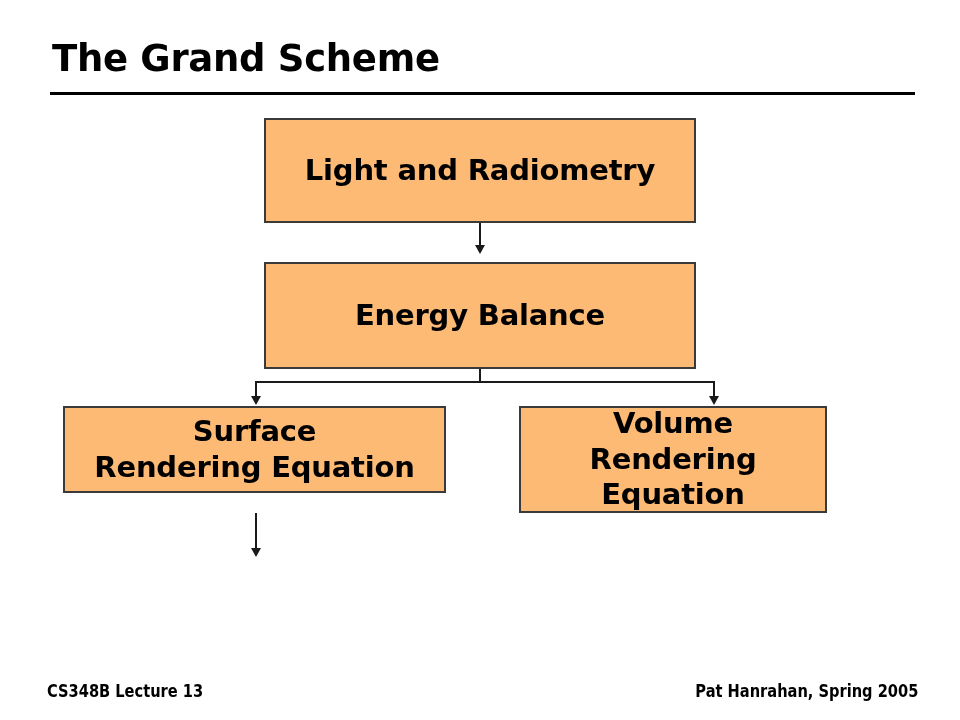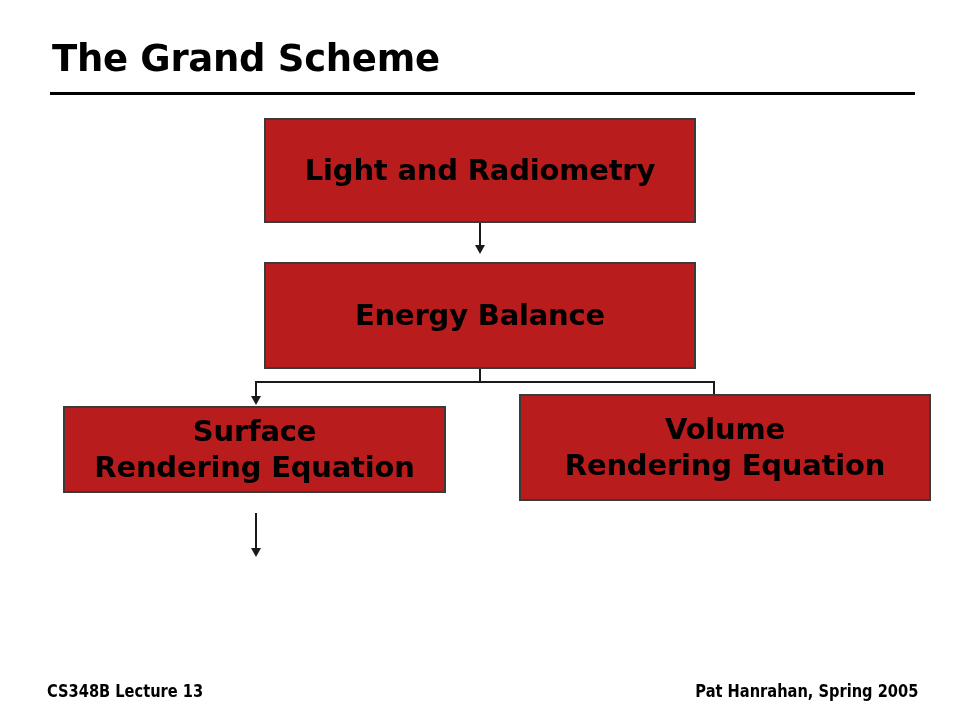--- a/index.html
+++ b/index.html
@@ -39,39 +39,39 @@
     width: 865px;
     height: 3px;
     background: #000000;
   }
 
   
   .node {
     position: absolute;
     box-sizing: border-box;
     border: 2px solid #3a3a3a;
-    background: #b91c1c;
+    background: #fdba74;
     display: flex;
     align-items: center;
     justify-content: center;
     text-align: center;
     color: #000000;
     font-family: "DejaVu Sans", sans-serif;
     font-weight: bold;
     font-size: 29px;
     line-height: 1.22;
     letter-spacing: -0.2px;
     white-space: pre-line;
     padding: 0 6px;
   }
 
   #node-light       { left: 264px; top: 118px; width: 432px; height: 105px; }
   #node-energy      { left: 264px; top: 262px; width: 432px; height: 107px; }
   #node-surface     { left:  63px; top: 406px; width: 383px; height: 87px; }
-  #node-volume      { left: 519px; top: 394px; width: 412px; height: 107px; }
+  #node-volume      { left: 519px; top: 406px; width: 308px; height: 107px; }
   #node-radiosity   { left:  64px; top: 558px; width: 383px; height: 105px; }
 
   
   .conn-v {
     position: absolute;
     width: 2px;
     background: #1a1a1a;
   }
   .conn-h {
     position: absolute;

